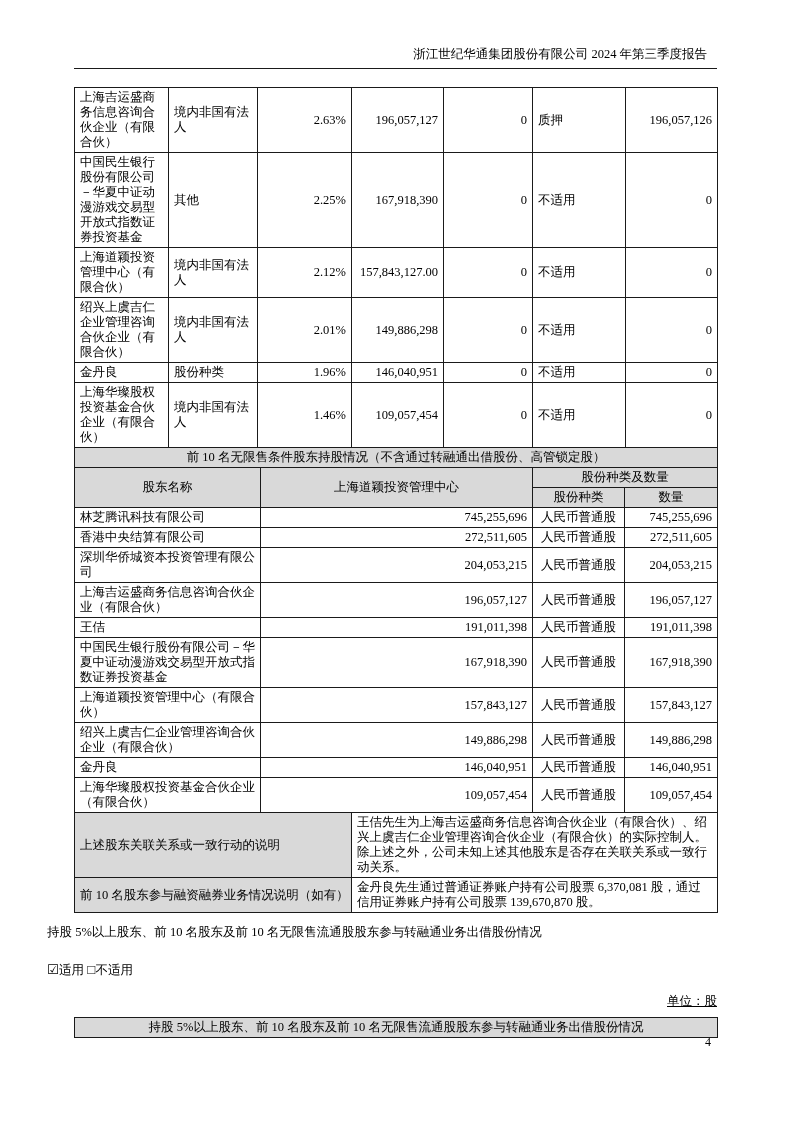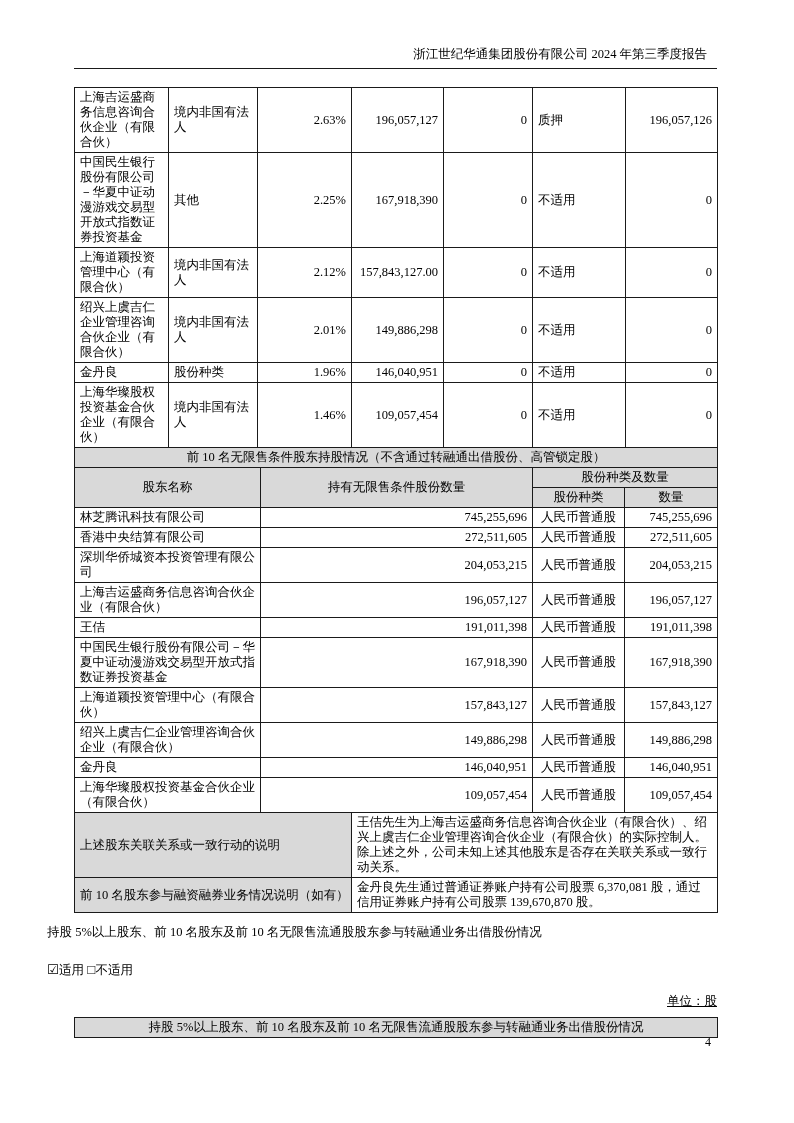--- a/index.html
+++ b/index.html
@@ -138,21 +138,21 @@
         <col style="width:272px">
         <col style="width:92px">
         <col style="width:93px">
     </colgroup>
     <tbody>
       <tr>
         <td colspan="4" class="gray ctr">前 10 名无限售条件股东持股情况（不含通过转融通出借股份、高管锁定股）</td>
       </tr>
       <tr>
         <td rowspan="2" class="gray ctr">股东名称</td>
-        <td rowspan="2" class="gray ctr">持有无限售条件股份数量</td>
+        <td rowspan="2" class="gray ctr">上海道颖投资管理中心</td>
         <td colspan="2" class="gray ctr">股份种类及数量</td>
       </tr>
       <tr>
         <td class="gray ctr">股份种类</td>
         <td class="gray ctr">数量</td>
       </tr>
       <tr>
         <td>林芝腾讯科技有限公司</td>
         <td class="num">745,255,696</td>
         <td class="ctr">人民币普通股</td>

